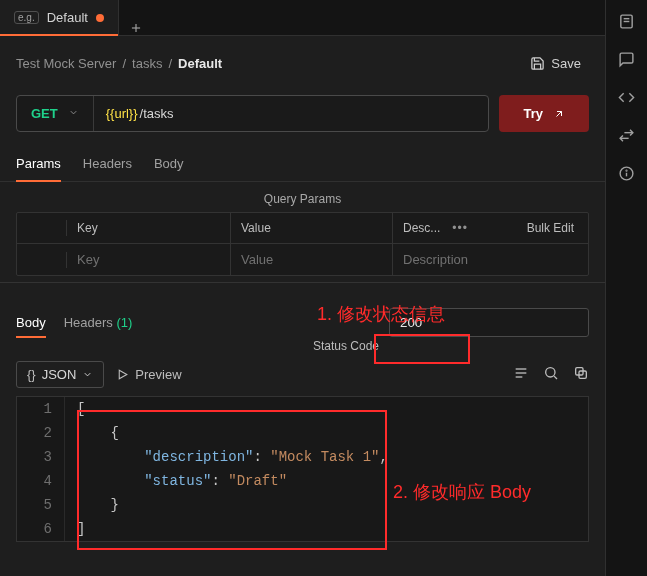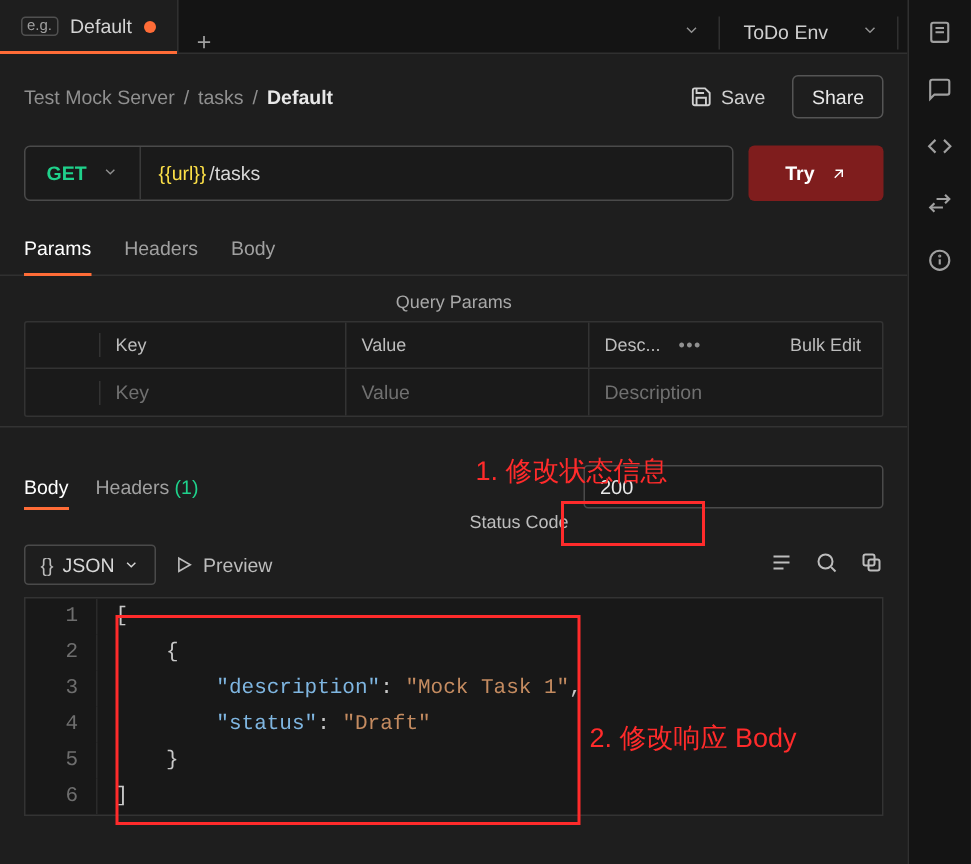--- a/index.html
+++ b/index.html
@@ -159,56 +159,38 @@
         <span class="badge-ex">e.g.</span>
         <span>Default</span>
         <span class="dot"></span>
       </div>
       <div class="tab-add">
         <svg width="14" height="14" viewBox="0 0 24 24" fill="none" stroke="currentColor" stroke-width="2">
             <line x1="12" y1="5" x2="12" y2="19"></line>
             <line x1="5" y1="12" x2="19" y2="12"></line>
           </svg>
       </div>
-      <div class="tab-end">
-        <span class="env-chev">
-          <svg width="12" height="12" viewBox="0 0 24 24" fill="none" stroke="currentColor" stroke-width="2">
-              <polyline points="6 9 12 15 18 9"></polyline>
-            </svg>
-        </span>
-        <span class="env-sep"></span>
-        <span class="env-name">ToDo Env</span>
-        <span class="env-chev">
-          <svg width="12" height="12" viewBox="0 0 24 24" fill="none" stroke="currentColor" stroke-width="2">
-              <polyline points="6 9 12 15 18 9"></polyline>
-            </svg>
-        </span>
-        <span class="env-sep"></span>
-      </div>
     </div>
 
     <div class="breadcrumb-row">
       <div class="breadcrumb">
         <span>Test Mock Server</span>
         <span>/</span>
         <span>tasks</span>
         <span>/</span>
         <span class="cur">Default</span>
       </div>
       <div class="br-actions">
         <div class="save-btn">
           <svg width="15" height="15" viewBox="0 0 24 24" fill="none" stroke="currentColor" stroke-width="2">
               <path d="M19 21H5a2 2 0 0 1-2-2V5a2 2 0 0 1 2-2h11l5 5v11a2 2 0 0 1-2 2z"></path>
               <polyline points="17 21 17 13 7 13 7 21"></polyline>
               <polyline points="7 3 7 8 15 8"></polyline>
             </svg>
           <span>Save</span>
-        </div>
-        <div class="share-btn">
-          <span>Share</span>
         </div>
       </div>
     </div>
 
     <div class="req-row">
       <div class="method-url">
         <div class="method">
           <span>GET</span>
           <span class="chev">
             <svg width="11" height="11" viewBox="0 0 24 24" fill="none" stroke="currentColor" stroke-width="2">

